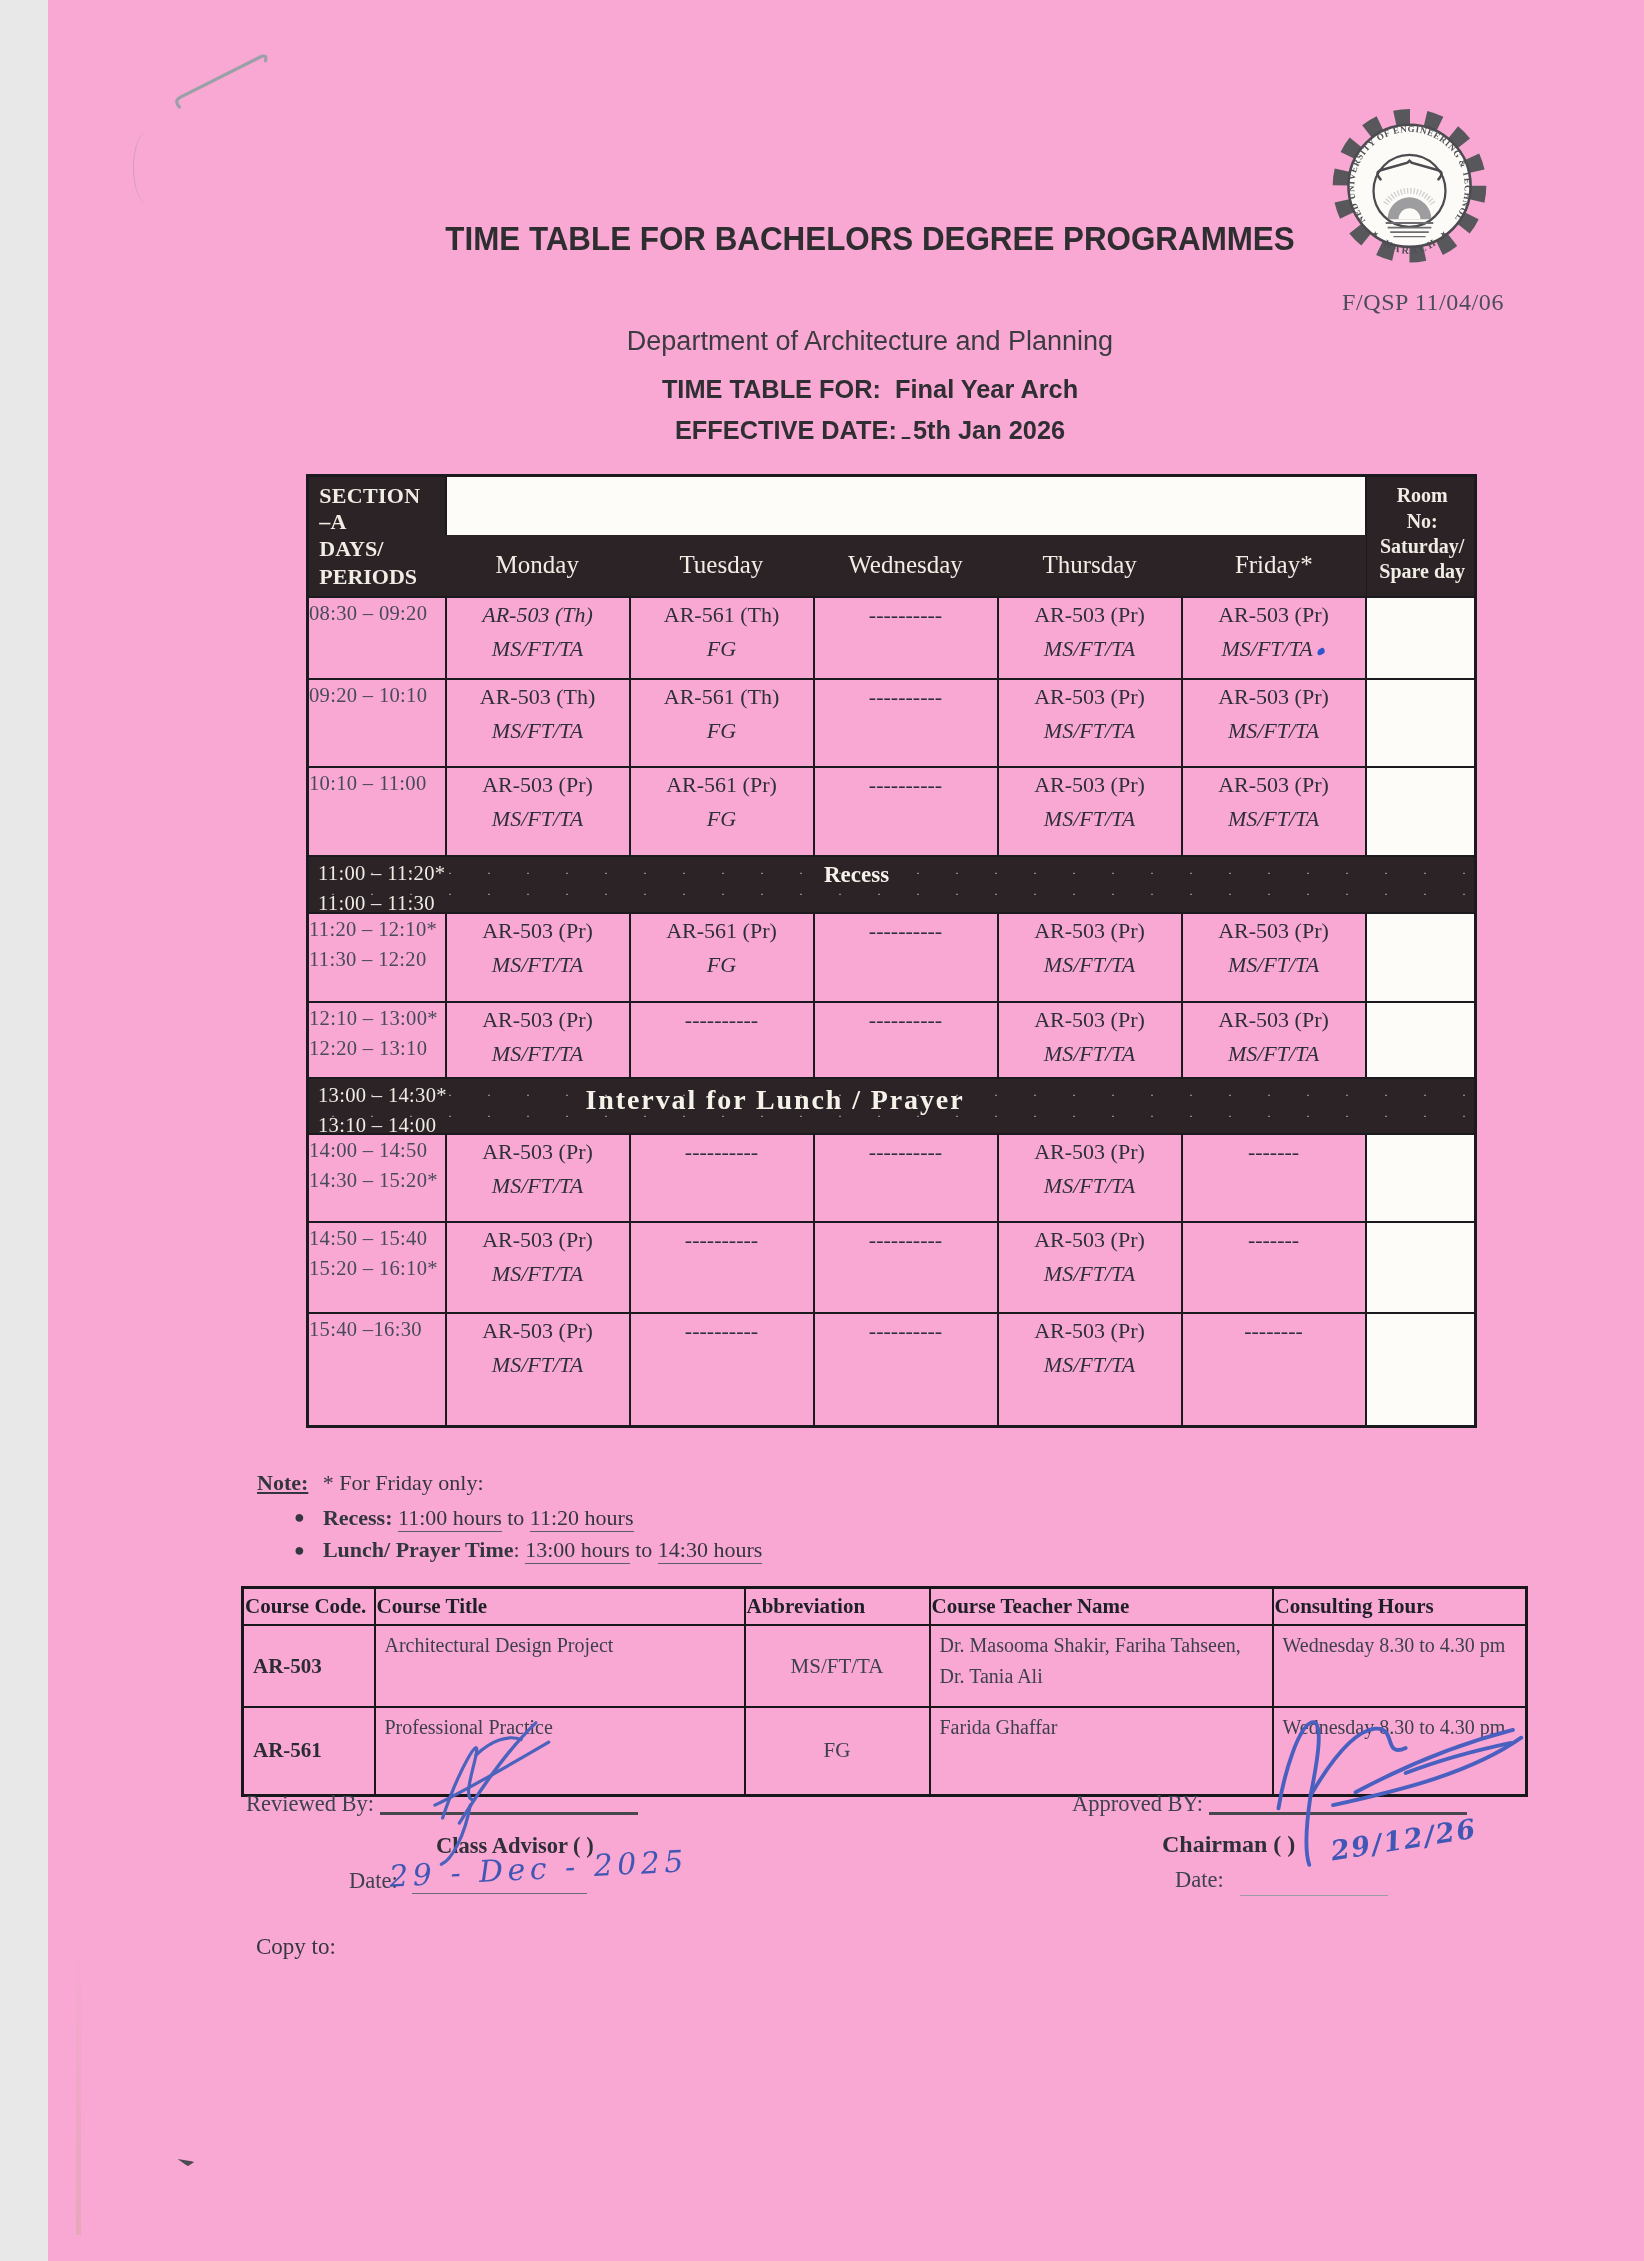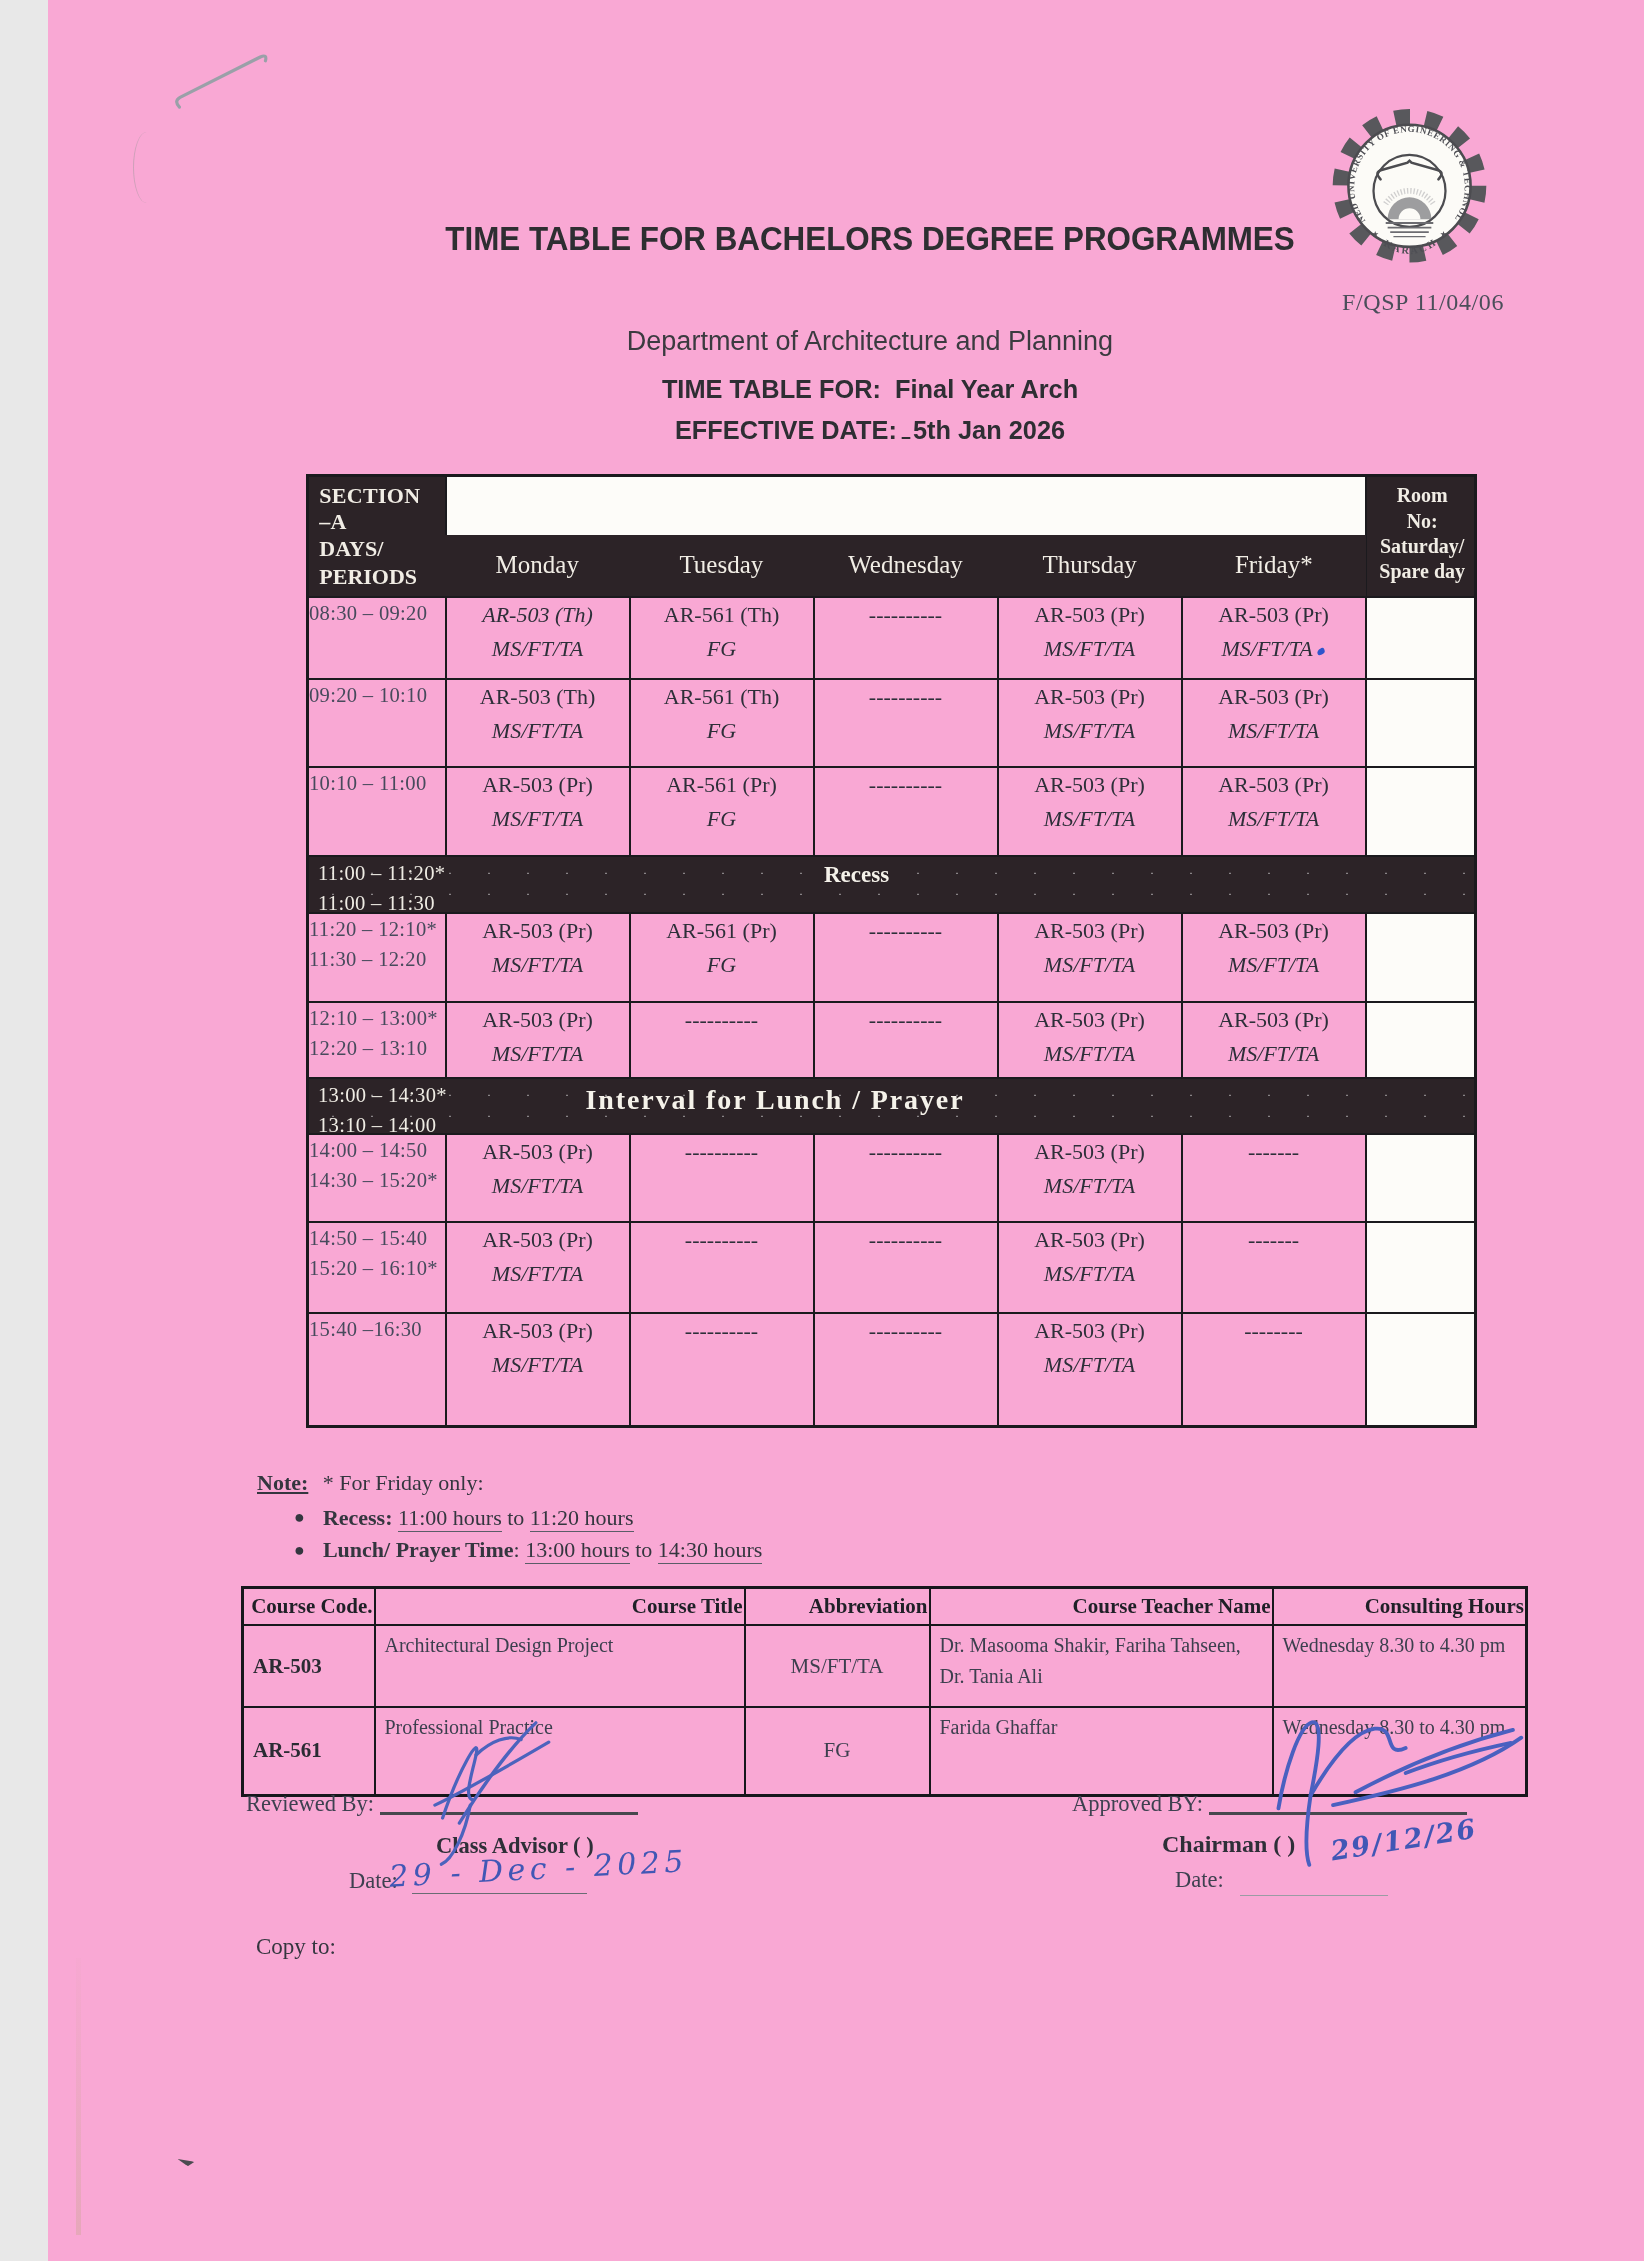--- a/index.html
+++ b/index.html
@@ -106,21 +106,21 @@
   .bullet-row .b { font-weight:bold; }
   .u { border-bottom:1.9px solid #5a5d68; padding-bottom:0.6px; }
 
   
   table.course-table {
     position:absolute; left:193px; top:1586px; width:1285px;
     border-collapse:collapse; table-layout:fixed; font-size:21px;
   }
   .course-table th, .course-table td { border:2.6px solid #17171c; }
   .course-table { border:3.9px solid #17171c; }
-  .course-table th { height:33px; font-size:21px; font-weight:bold; color:#1f2027; text-align:right; }
+  .course-table th { height:33px; font-size:21px; font-weight:bold; color:#1f2027; text-align:left; }
   .course-table td { color:#3c3f4e; vertical-align:top; padding:3.9px 9px; }
   .course-table tr:nth-child(1) td { height:64px; }
   .course-table tr:nth-child(2) td { height:52px; }
   td.cc-code  { text-align:left; font-weight:bold; vertical-align:middle; color:#2a2b33; }
   td.cc-abbr  { text-align:center; vertical-align:middle; }
   td.cc-title, td.cc-teacher, td.cc-hours { font-size:20px; line-height:1.55; }
 
   
   .sig { font-size:22.5px; color:#3e4150; }
   .sig-left  { position:absolute; left:198px; top:1791px; width:580px; }

